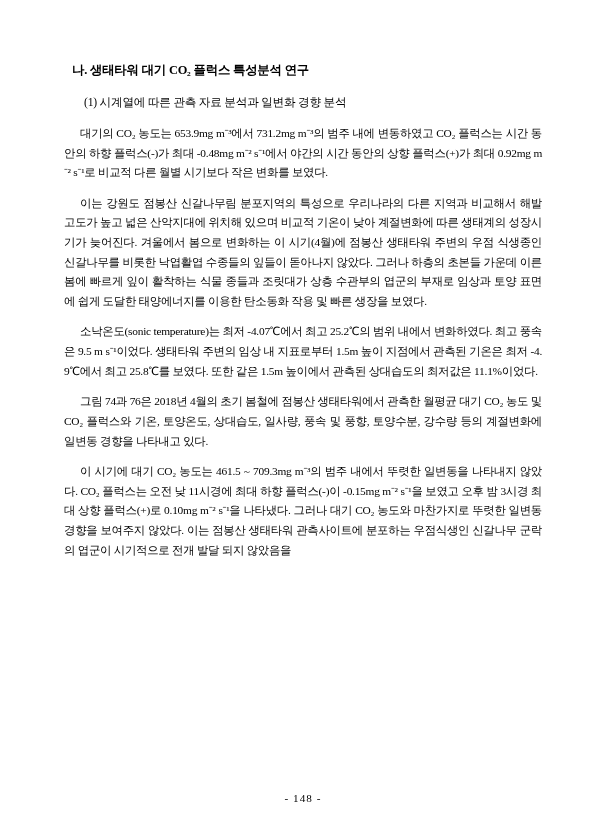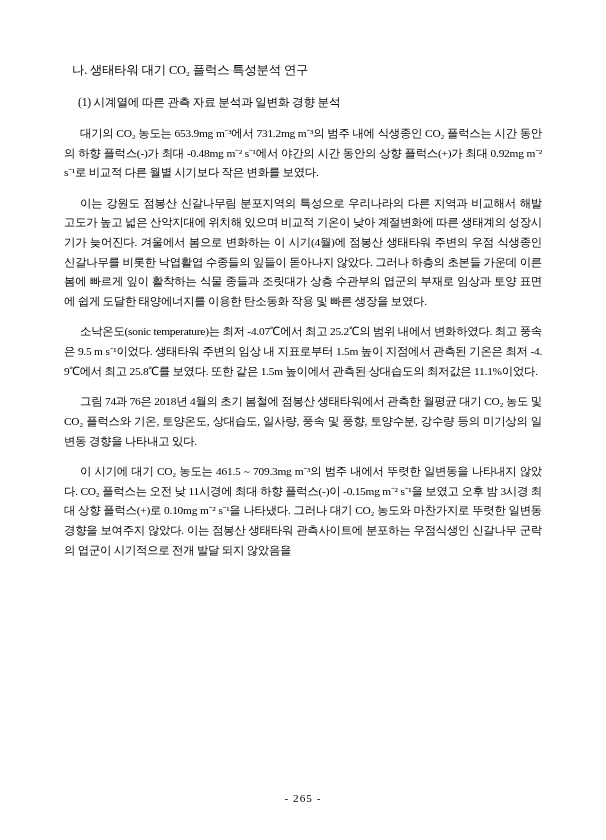--- a/index.html
+++ b/index.html
@@ -18,27 +18,27 @@
   .page {
     position: absolute;
     left: 0; top: 0;
     width: 606px;
     height: 840px;
     box-sizing: border-box;
     padding: 62px 64px 40px 64px;
   }
   .heading {
     font-size: 12.4px;
-    font-weight: normal;
+    font-weight: bold;
     margin: 0 0 16px 8px;
     letter-spacing: -0.2px;
   }
   .subheading {
     font-size: 11.6px;
-    margin: 0 0 14px 14px;
+    margin: 0 0 14px 20px;
     letter-spacing: -0.2px;
   }
   .subheading2 {
     font-size: 11.6px;
     margin: 0 0 13px 4px;
     letter-spacing: -0.2px;
   }
   p.body {
     font-size: 11.4px;
     line-height: 1.72;
@@ -62,20 +62,20 @@
 </head>
 <body>
 
 <div class="page">
 
   <h1 class="heading">나. 생태타워 대기 CO₂ 플럭스 특성분석 연구</h1>
 
   <div class="subheading">(1) 시계열에 따른 관측 자료 분석과 일변화 경향 분석</div>
 
 
-  <p class="body">대기의 CO₂ 농도는 653.9mg m⁻³에서 731.2mg m⁻³의 범주 내에 식생종인 CO₂ 플럭스는 시간 동안의 하향 플럭스(-)가 최대 -0.48mg m⁻² s⁻¹에서 야간의 시간 동안의 상향 플럭스(+)가 최대 0.92mg m⁻² s⁻¹로 비교적 다른 월별 시기보다 작은 변화를 보였다.</p>
+  <p class="body">대기의 CO₂ 농도는 653.9mg m⁻³에서 731.2mg m⁻³의 범주 내에 변동하였고 CO₂ 플럭스는 시간 동안의 하향 플럭스(-)가 최대 -0.48mg m⁻² s⁻¹에서 야간의 시간 동안의 상향 플럭스(+)가 최대 0.92mg m⁻² s⁻¹로 비교적 다른 월별 시기보다 작은 변화를 보였다.</p>
   <p class="body">이는 강원도 점봉산 신갈나무림 분포지역의 특성으로 우리나라의 다른 지역과 비교해서 해발 고도가 높고 넓은 산악지대에 위치해 있으며 비교적 기온이 낮아 계절변화에 따른 생태계의 성장시기가 늦어진다. 겨울에서 봄으로 변화하는 이 시기(4월)에 점봉산 생태타워 주변의 우점 식생종인 신갈나무를 비롯한 낙엽활엽 수종들의 잎들이 돋아나지 않았다. 그러나 하층의 초본들 가운데 이른 봄에 빠르게 잎이 활착하는 식물 종들과 조릿대가 상층 수관부의 엽군의 부재로 임상과 토양 표면에 쉽게 도달한 태양에너지를 이용한 탄소동화 작용 및 빠른 생장을 보였다.</p>
   <p class="body">소낙온도(sonic temperature)는 최저 -4.07℃에서 최고 25.2℃의 범위 내에서 변화하였다. 최고 풍속은 9.5 m s⁻¹이었다. 생태타워 주변의 임상 내 지표로부터 1.5m 높이 지점에서 관측된 기온은 최저 -4.9℃에서 최고 25.8℃를 보였다. 또한 같은 1.5m 높이에서 관측된 상대습도의 최저값은 11.1%이었다.</p>
-  <p class="body">그림 74과 76은 2018년 4월의 초기 봄철에 점봉산 생태타워에서 관측한 월평균 대기 CO₂ 농도 및 CO₂ 플럭스와 기온, 토양온도, 상대습도, 일사량, 풍속 및 풍향, 토양수분, 강수량 등의 미기상의 일변동 경향을 나타내고 있다.</p>
+  <p class="body">그림 74과 76은 2018년 4월의 초기 봄철에 점봉산 생태타워에서 관측한 월평균 대기 CO₂ 농도 및 CO₂ 플럭스와 기온, 토양온도, 상대습도, 일사량, 풍속 및 풍향, 토양수분, 강수량 등의 계절변화에 일변동 경향을 나타내고 있다.</p>
   <p class="body">이 시기에 대기 CO₂ 농도는 461.5 ~ 709.3mg m⁻³의 범주 내에서 뚜렷한 일변동을 나타내지 않았다. CO₂ 플럭스는 오전 낮 11시경에 최대 하향 플럭스(-)이 -0.15mg m⁻² s⁻¹을 보였고 오후 밤 3시경 최대 상향 플럭스(+)로 0.10mg m⁻² s⁻¹을 나타냈다. 그러나 대기 CO₂ 농도와 마찬가지로 뚜렷한 일변동 경향을 보여주지 않았다. 이는 점봉산 생태타워 관측사이트에 분포하는 우점식생인 신갈나무 군락의 엽군이 시기적으로 전개 발달 되지 않았음을</p>
 
-  <div class="pagenum">- 265 -</div>
+  <div class="pagenum">- 148 -</div>
 </div>
 
 </body></html>

